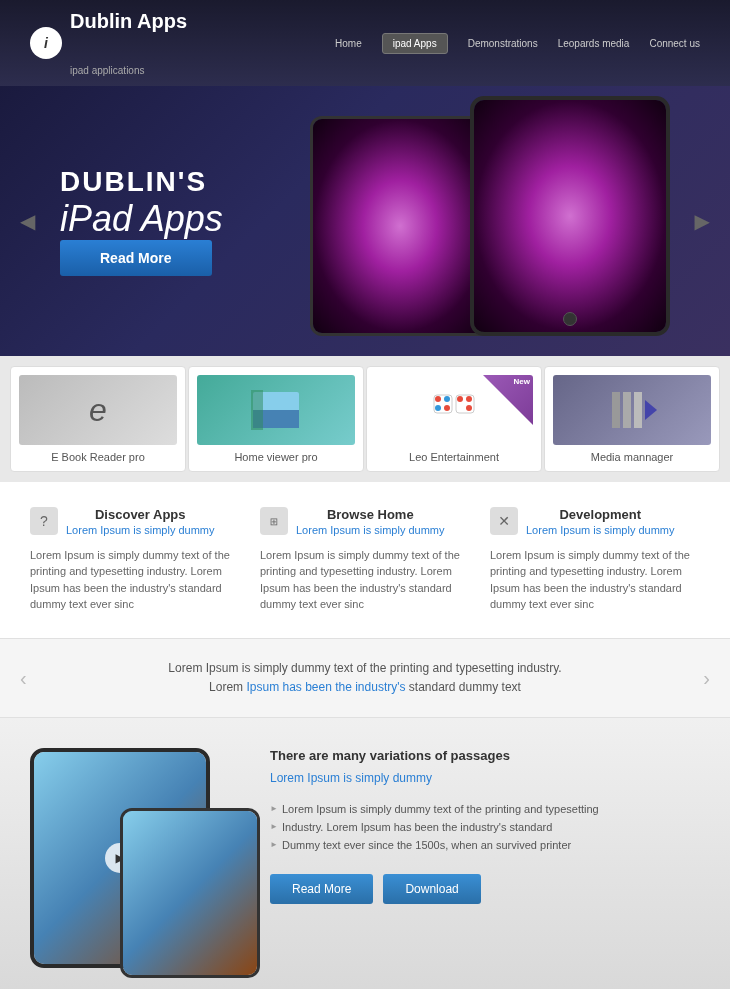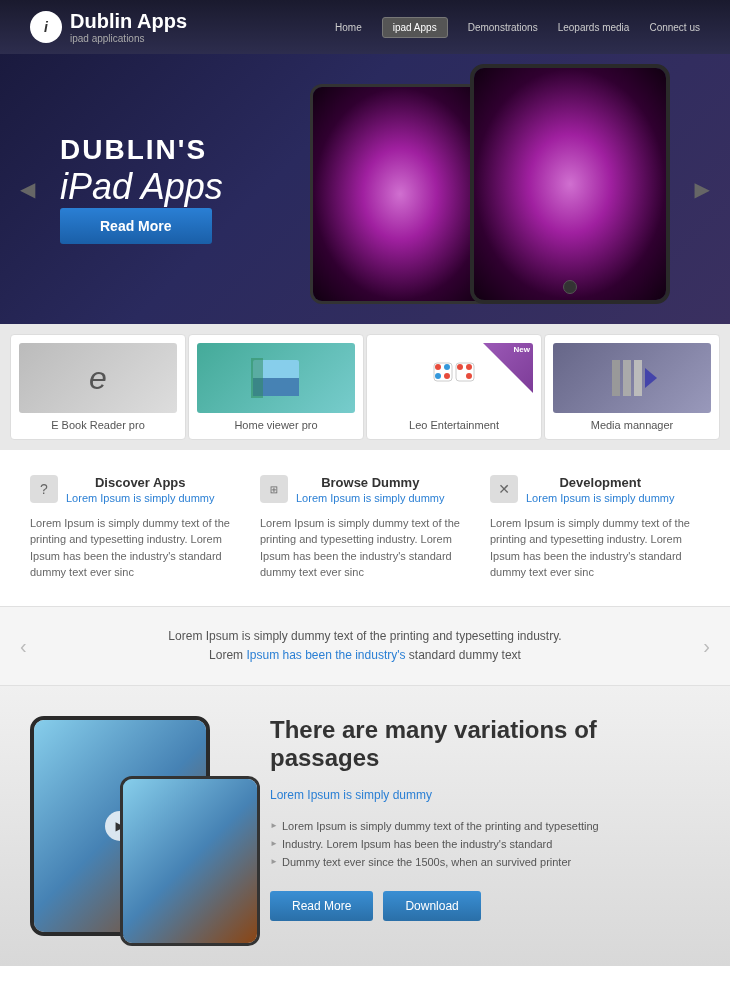--- a/index.html
+++ b/index.html
@@ -13,21 +13,21 @@
       align-items: center;
       justify-content: space-between;
     }
     .logo-area { display: flex; align-items: center; gap: 8px; color: white; }
     .logo-icon {
       width: 32px; height: 32px; background: white; border-radius: 50%;
       display: flex; align-items: center; justify-content: center;
       font-style: italic; font-weight: bold; color: #333; font-size: 14px;
     }
     .logo-text h1 { font-size: 20px; font-weight: bold; color: white; }
-    .logo-text p { font-size: 10px; color: #aaa; }
+    .logo-text p { font-size: 10px; color: #aaa; margin-top: 32px; }
     nav { display: flex; align-items: center; gap: 20px; }
     nav a { color: #ccc; text-decoration: none; font-size: 10px; }
     nav a.active {
       background: #555; color: white; padding: 4px 10px; border-radius: 3px;
       border: 1px solid #777;
     }
 
     
     .hero {
       background: linear-gradient(135deg, #1a1a3e 0%, #2a2a5e 40%, #3a3060 100%);
@@ -194,21 +194,21 @@
     .play-btn {
       position: absolute; top: 50%; left: 50%;
       transform: translate(-50%, -50%);
       width: 30px; height: 30px;
       background: rgba(255,255,255,0.8);
       border-radius: 50%;
       display: flex; align-items: center; justify-content: center;
       font-size: 12px; color: #333;
     }
     .showcase-content { flex: 1; }
-    .showcase-content h3 { font-size: 24px; color: #333; margin-bottom: 16px; }
+    .showcase-content h3 { font-size: 13px; color: #333; margin-bottom: 8px; }
     .showcase-content .sub { color: #2a7fd4; font-size: 12px; margin-bottom: 15px; }
     .showcase-list { list-style: none; margin-bottom: 20px; }
     .showcase-list li { font-size: 11px; color: #555; padding: 3px 0; padding-left: 12px; position: relative; }
     .showcase-list li::before { content: "►"; position: absolute; left: 0; color: #999; font-size: 8px; top: 4px; }
     .showcase-btns { display: flex; gap: 10px; }
     .btn-blue {
       background: linear-gradient(180deg, #3a8fd4, #2a6fa8);
       color: white; border: none; padding: 8px 22px;
       font-size: 12px; cursor: pointer; border-radius: 3px;
     }
@@ -320,21 +320,21 @@
         <h4>Discover Apps</h4>
         <p style="color:#2a7fd4;font-size:11px;">Lorem Ipsum is simply dummy</p>
       </div>
     </div>
     <p>Lorem Ipsum is simply dummy text of the printing and typesetting industry. Lorem Ipsum has been the industry's standard dummy text ever sinc</p>
   </div>
   <div class="feature">
     <div class="feature-header">
       <div class="feature-icon" style="background:#ddd;color:#666;font-size:10px;">⊞</div>
       <div class="feature-title">
-        <h4>Browse Dummy</h4>
+        <h4>Browse Home</h4>
         <p style="color:#2a7fd4;font-size:11px;">Lorem Ipsum is simply dummy</p>
       </div>
     </div>
     <p>Lorem Ipsum is simply dummy text of the printing and typesetting industry. Lorem Ipsum has been the industry's standard dummy text ever sinc</p>
   </div>
   <div class="feature">
     <div class="feature-header">
       <div class="feature-icon" style="background:#ddd;color:#666;">✕</div>
       <div class="feature-title">
         <h4>Development</h4>

